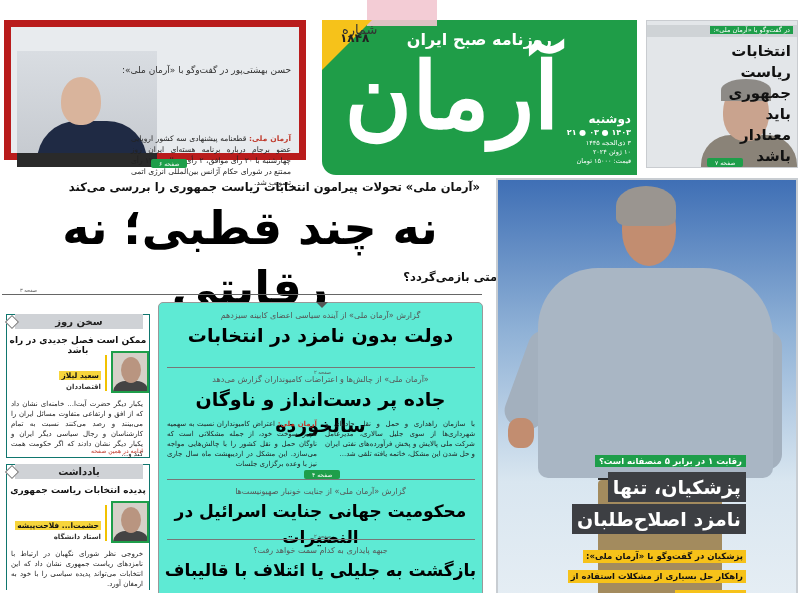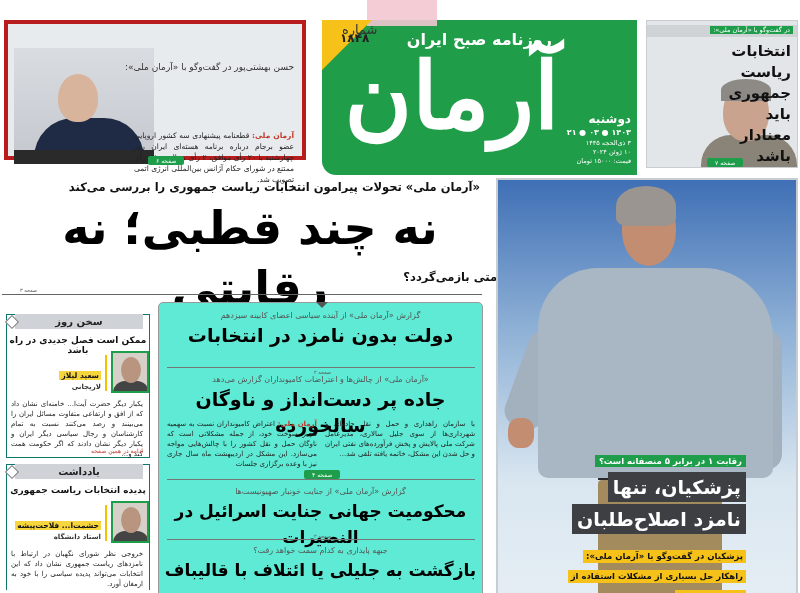--- a/index.html
+++ b/index.html
@@ -9,21 +9,21 @@
     font-family: "DejaVu Sans", sans-serif;
     direction: rtl;
     position: relative;
     color: #111;
   }
   .abs { position: absolute; }
 
   
   .tl-box {
     left: 4px; top: 20px; width: 302px; height: 140px;
-    border: 4px solid #b91c1c; background: #e8ebee;
+    border: 7px solid #b91c1c; background: #e8ebee;
   }
   .tl-box .photo {
     position: absolute; left: 6px; top: 24px; width: 140px; height: 116px;
     background: linear-gradient(180deg, #d9dde2 0%, #c4c8ce 100%);
     overflow: hidden;
   }
   .tl-box .photo .head {
     position: absolute; left: 44px; top: 26px; width: 40px; height: 48px;
     border-radius: 50% 50% 45% 45%; background: #d9b49c;
   }
@@ -284,21 +284,21 @@
 
 <div class="abs lbox" style="top:314px; height:144px;">
   <div class="band">سخن روز</div>
   <div class="ltitle">ممکن است فصل جدیدی در راه باشد</div>
   <div class="lphoto">
       <div class="shoulders"></div>
       <div class="face"></div>
     </div>
   <div class="vbar"></div>
   <div class="author">سعید لیلاز</div>
-  <div class="role">لاریجانی</div>
+  <div class="role">اقتصاددان</div>
   <div class="ltext">یکبار دیگر حضرت آیت‌ا... خامنه‌ای نشان داد که از افق و ارتفاعی متفاوت مسائل ایران را می‌بینند و رصد می‌کنند نسبت به تمام کارشناسان و رجال سیاسی دیگر ایران و یکبار دیگر نشان دادند که اگر حکومت همت کند و...</div>
   <div class="cont" style="top:132px;">ادامه در همین صفحه</div>
 </div>
 
 <div class="abs lbox" style="top:464px; height:126px; border-bottom:none;">
   <div class="band">یادداشت</div>
   <div class="ltitle">پدیده انتخابات ریاست جمهوری</div>
   <div class="lphoto">
       <div class="shoulders"></div>
       <div class="face"></div>

